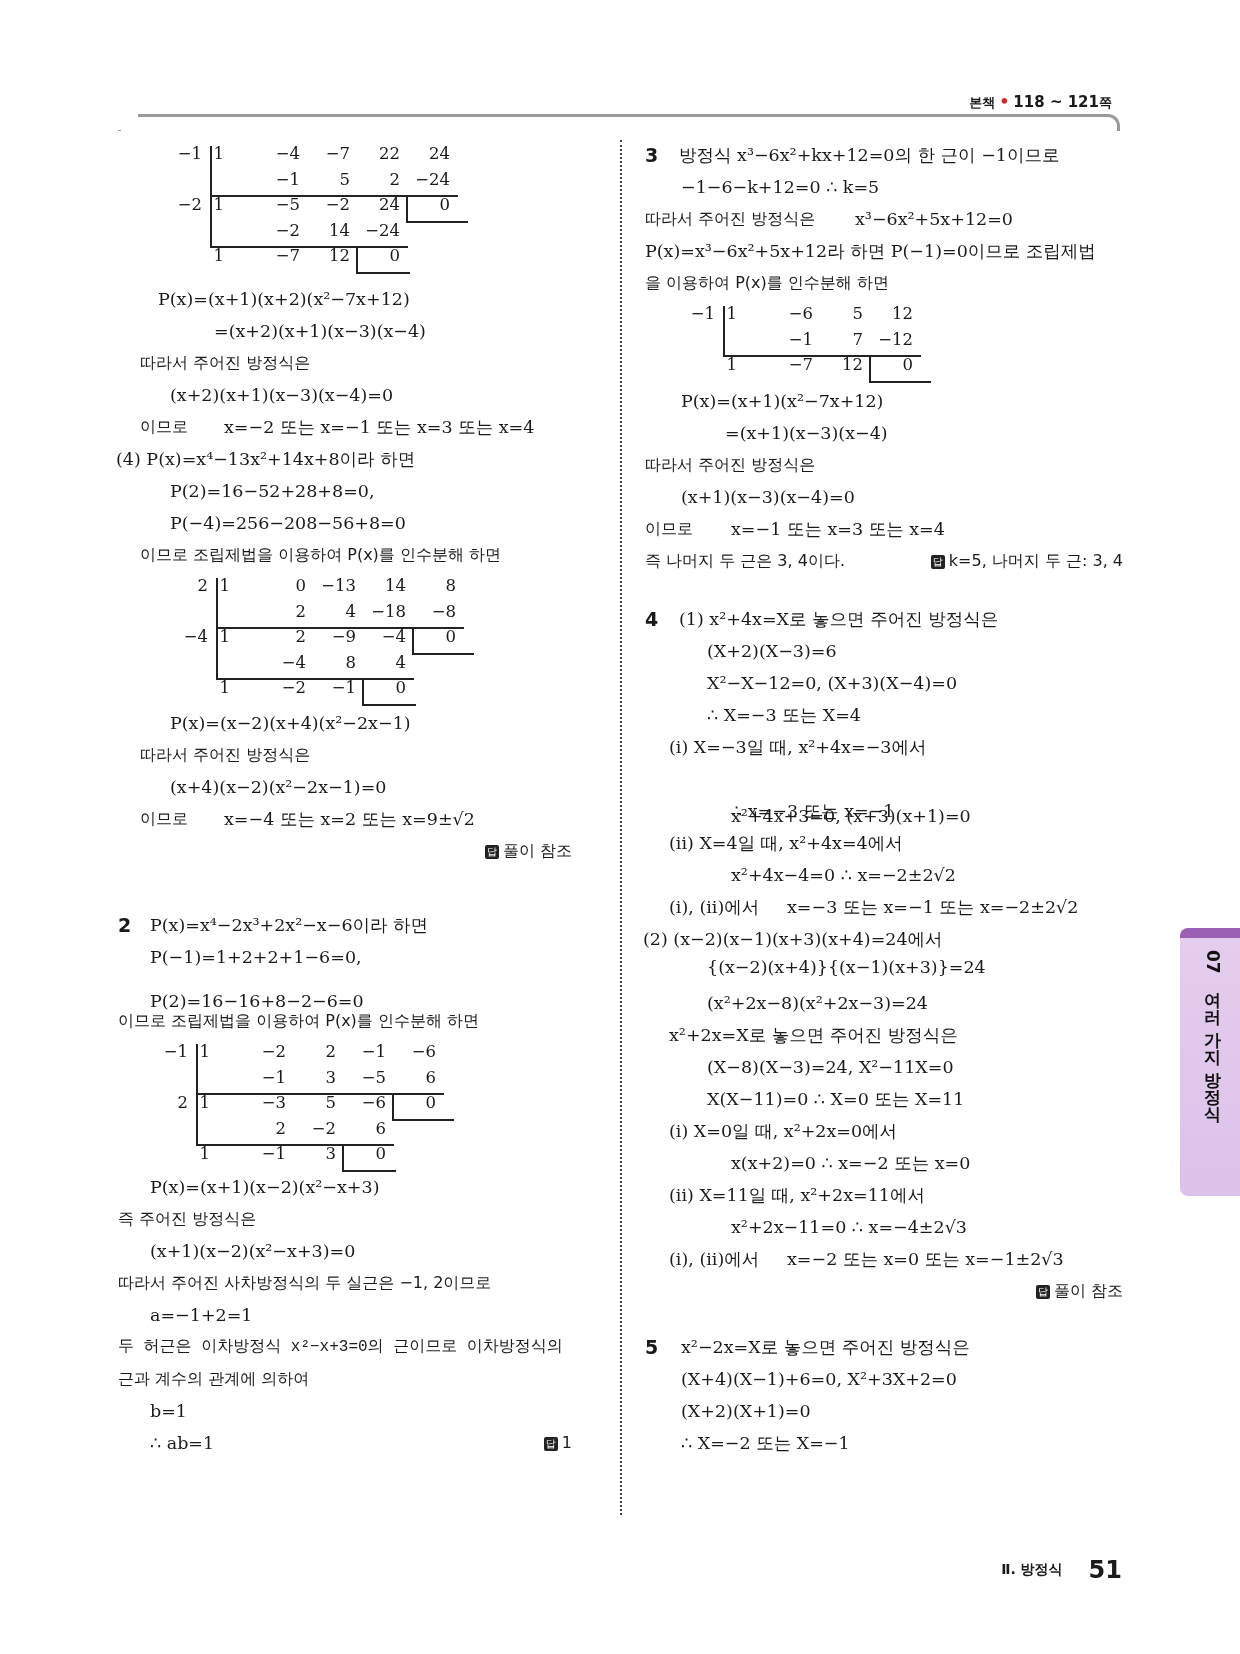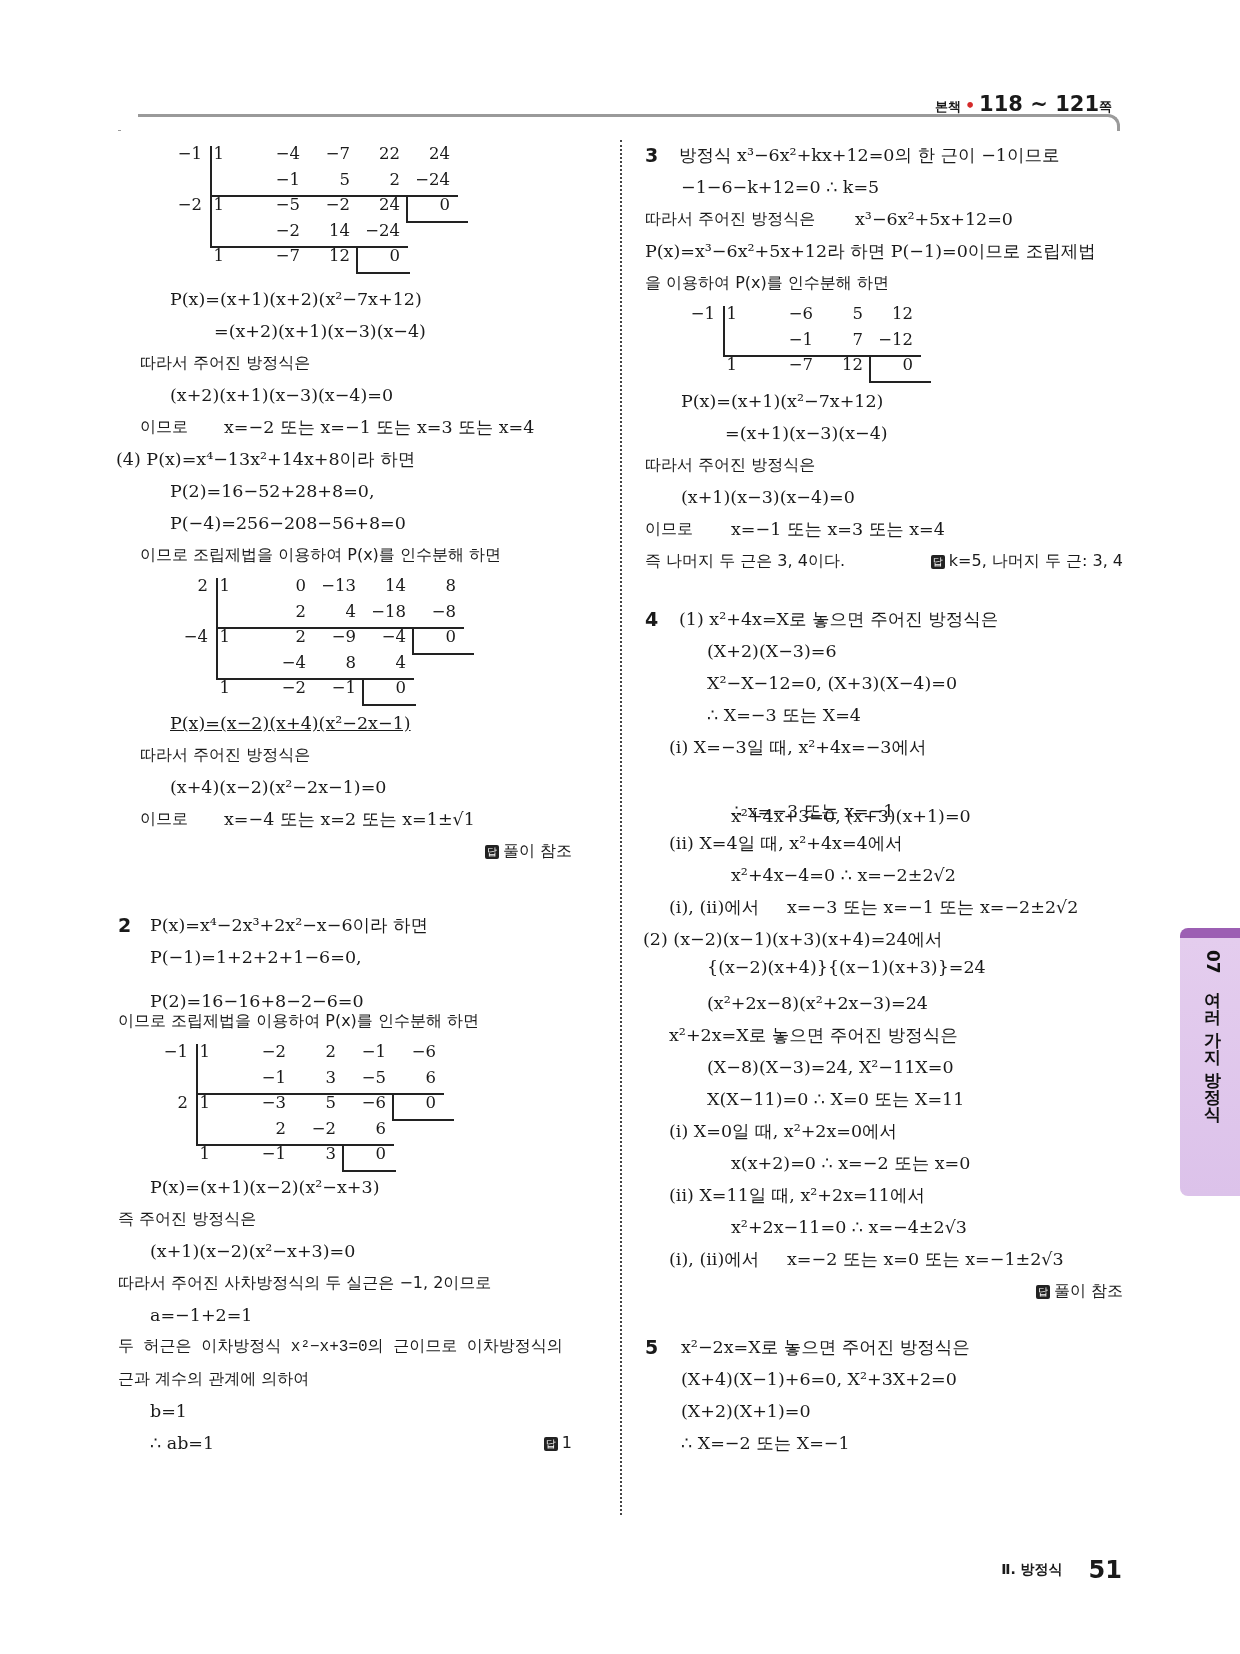--- a/index.html
+++ b/index.html
@@ -1,20 +1,20 @@
 <!DOCTYPE html>
 <html><head>
 <meta charset="utf-8">
 <style>
   html, body { margin:0; padding:0; }
   body { width:1240px; height:1654px; background:#fff; position:relative; overflow:hidden;
          font-family:"DejaVu Serif", "Liberation Serif", serif; color:#1a1a1a; }
   .hdr { position:absolute; top:92px; right:128px; font-family:"DejaVu Sans", sans-serif; font-weight:bold; font-size:13px; }
   .hdr .dot { color:#d42a2a; font-size:16px; margin:0 4px; }
-  .hdr .pages { font-size:21px; }
+  .hdr .pages { font-size:15px; }
   .hdr .suffix { font-size:13px; }
   .topline { position:absolute; top:114px; left:118px; width:996px; height:14px;
              border-top:3px solid #9a9a9a; border-right:3px solid #9a9a9a; border-left:3px solid #9a9a9a;
              border-radius:12px 12px 0 0; border-bottom:none; }
   .topline::after { content:""; position:absolute; left:-3px; top:-3px; width:20px; height:16px; background:#fff; }
   .col { position:absolute; top:140px; font-size:17.5px; }
   .col.left { left:118px; width:480px; }
   .col.right { left:645px; width:478px; }
   .divider { position:absolute; left:620px; top:140px; height:1375px; border-left:2px dotted #444; }
   .ln { position:absolute; white-space:nowrap; line-height:22px; }
@@ -72,21 +72,21 @@
       <div class="vline" style="left: 42px; top: 2px; height: 49px;"></div>
       <div class="hline" style="left: 42px; top: 51px; width: 248px;"></div>
       <div class="vline" style="left: 238px; top: 51px; height: 25.5px;"></div>
       <div class="hline" style="left: 238px; top: 76.5px; width: 62px;"></div>
       <div class="vline" style="left: 42px; top: 53px; height: 49px;"></div>
       <div class="hline" style="left: 42px; top: 102px; width: 198px;"></div>
       <div class="vline" style="left: 188px; top: 102px; height: 25.5px;"></div>
       <div class="hline" style="left: 188px; top: 127.5px; width: 54px;"></div>
     </div>
 
-  <div class="ln" style="left:52px;top:148px;">P(x)=(x+1)(x+2)(x²−7x+12)</div>
+  <div class="ln" style="left:40px;top:148px;">P(x)=(x+1)(x+2)(x²−7x+12)</div>
   <div class="ln" style="left:96px;top:180px;">=(x+2)(x+1)(x−3)(x−4)</div>
   <div class="ln ko" style="left:22px;top:212px;">따라서 주어진 방정식은</div>
   <div class="ln" style="left:52px;top:244px;">(x+2)(x+1)(x−3)(x−4)=0</div>
   <div class="ln ko" style="left:22px;top:276px;">이므로</div>
   <div class="ln" style="left:106px;top:276px;">x=−2 또는 x=−1 또는 x=3 또는 x=4</div>
   <div class="ln" style="left:-2px;top:308px;">(4) P(x)=x⁴−13x²+14x+8이라 하면</div>
   <div class="ln" style="left:52px;top:340px;">P(2)=16−52+28+8=0,</div>
   <div class="ln" style="left:52px;top:372px;">P(−4)=256−208−56+8=0</div>
   <div class="ln ko" style="left:22px;top:404px;">이므로 조립제법을 이용하여 P(x)를 인수분해 하면</div>
 
@@ -117,25 +117,25 @@
       <div class="vline" style="left: 42px; top: 2px; height: 49px;"></div>
       <div class="hline" style="left: 42px; top: 51px; width: 248px;"></div>
       <div class="vline" style="left: 238px; top: 51px; height: 25.5px;"></div>
       <div class="hline" style="left: 238px; top: 76.5px; width: 62px;"></div>
       <div class="vline" style="left: 42px; top: 53px; height: 49px;"></div>
       <div class="hline" style="left: 42px; top: 102px; width: 198px;"></div>
       <div class="vline" style="left: 188px; top: 102px; height: 25.5px;"></div>
       <div class="hline" style="left: 188px; top: 127.5px; width: 54px;"></div>
     </div>
 
-  <div class="ln" style="left:52px;top:572px;text-decoration:underline;">P(x)=(x−2)(x+4)(x²−2x−1)</div>
+  <div class="ln" style="left:52px;top:572px;">P(x)=(x−2)(x+4)(x²−2x−1)</div>
   <div class="ln ko" style="left:22px;top:604px;">따라서 주어진 방정식은</div>
   <div class="ln" style="left:52px;top:636px;">(x+4)(x−2)(x²−2x−1)=0</div>
   <div class="ln ko" style="left:22px;top:668px;">이므로</div>
-  <div class="ln" style="left:106px;top:668px;">x=−4 또는 x=2 또는 x=1±√1</div>
+  <div class="ln" style="left:106px;top:668px;">x=−4 또는 x=2 또는 x=9±√2</div>
   <div class="ln ans" style="right:26px;top:700px;"><span class="badge">답</span><span>풀이 참조</span></div>
 
   <div class="ln num" style="left:0;top:774px;">2</div>
   <div class="ln" style="left:32px;top:774px;">P(x)=x⁴−2x³+2x²−x−6이라 하면</div>
   <div class="ln" style="left:32px;top:806px;">P(−1)=1+2+2+1−6=0,</div>
   <div class="ln" style="left:32px;top:850px;">P(2)=16−16+8−2−6=0</div>
   <div class="ln ko" style="left:0;top:870px;">이므로 조립제법을 이용하여 P(x)를 인수분해 하면</div>
 
   <div class="sd" style="left:36px;top:902px;width:320px;height:130px;">
       <div class="root" style="left: 0px; top: 0px;">−1</div>

